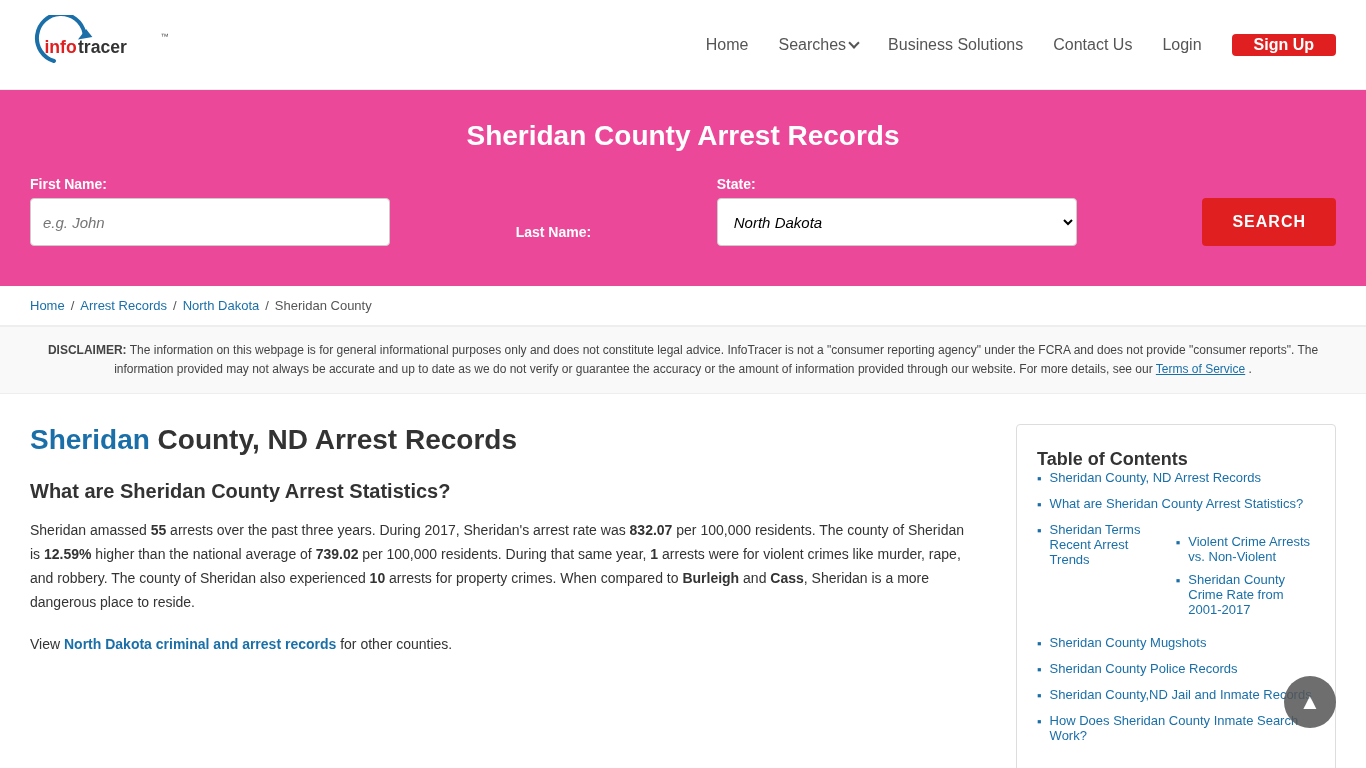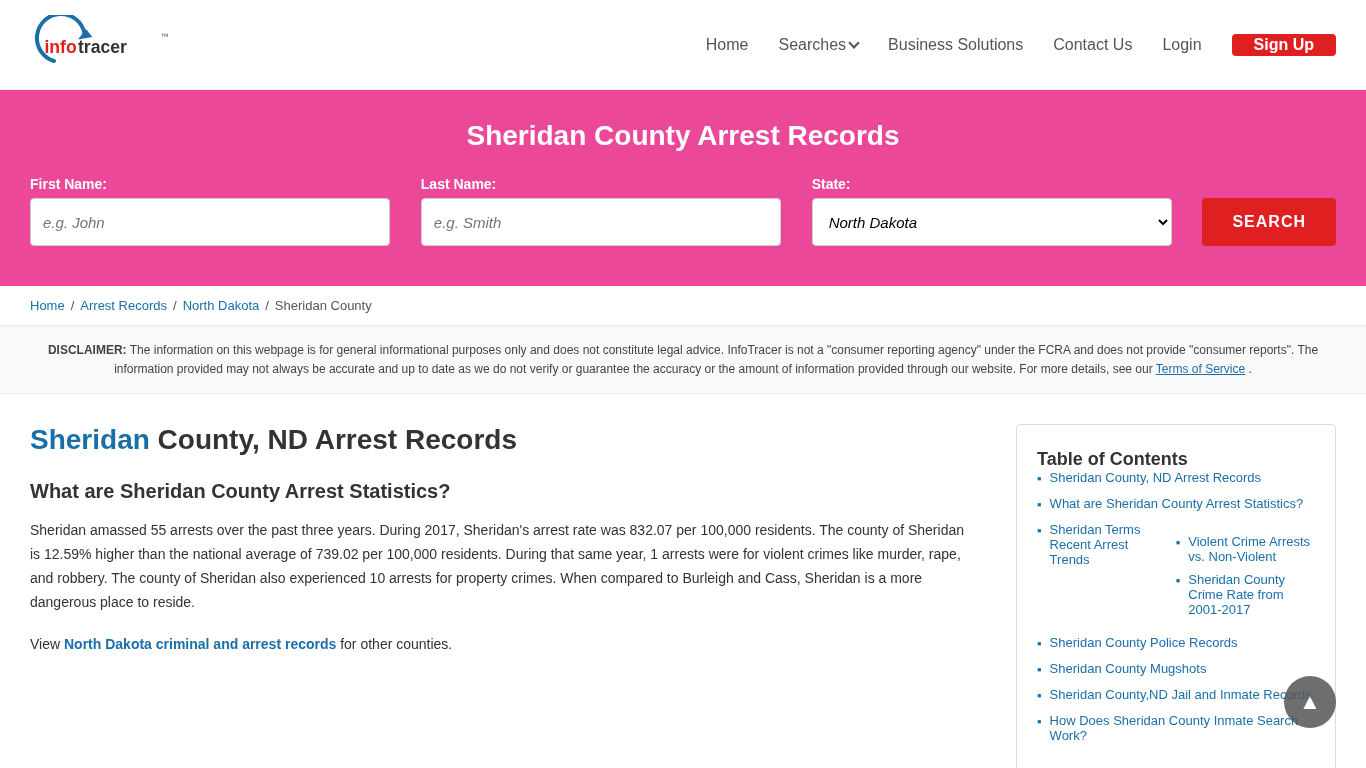--- a/index.html
+++ b/index.html
@@ -167,21 +167,21 @@
       font-weight: bold;
       margin-bottom: 16px;
       color: #333;
     }
     .content-left p {
       font-size: 14px;
       line-height: 1.7;
       margin-bottom: 18px;
       color: #333;
     }
-    .content-left p strong { font-weight: normal; margin-top: 39px; }
+    .content-left p strong { font-weight: bold; margin-top: 39px; }
     .content-left p a {
       color: #1a6fa8;
       font-weight: bold;
       text-decoration: none;
       text-align: right;
     }
 
     
     .toc-sidebar {
       width: 320px;
@@ -301,21 +301,20 @@
 
 <section class="hero">
   <h1>Sheridan County Arrest Records</h1>
   <div class="search-form">
     <div class="form-group first-name">
       <label>First Name:</label>
       <input type="text" placeholder="e.g. John" style="">
     </div>
     <div class="form-group last-name">
       <label>Last Name:</label>
-      <input type="text" placeholder="e.g. Smith" style="">
     </div>
     <div class="form-group state-field">
       <label>State:</label>
       <select>
         <option value="ND" selected="">North Dakota</option>
         <option value="AL">Alabama</option>
         <option value="AK">Alaska</option>
         <option value="AZ">Arizona</option>
         <option value="CA">California</option>
       </select>
@@ -370,24 +369,24 @@
         <ul class="toc-sublist" style="margin-top:12px; margin-left: -8px;">
           <li>
             <a href="#">Violent Crime Arrests vs. Non-Violent</a>
           </li>
           <li>
             <a href="#">Sheridan County Crime Rate from 2001-2017</a>
           </li>
         </ul>
       </li>
       <li>
+        <a href="#">Sheridan County Mugshots</a>
+      </li>
+      <li>
         <a href="#">Sheridan County Police Records</a>
-      </li>
-      <li>
-        <a href="#">Sheridan County Mugshots</a>
       </li>
       <li>
         <a href="#">Sheridan County,ND Jail and Inmate Records</a>
       </li>
       <li>
         <a href="#">How Does Sheridan County Inmate Search Work?</a>
       </li>
     </ul>
   </div>
 </div>

